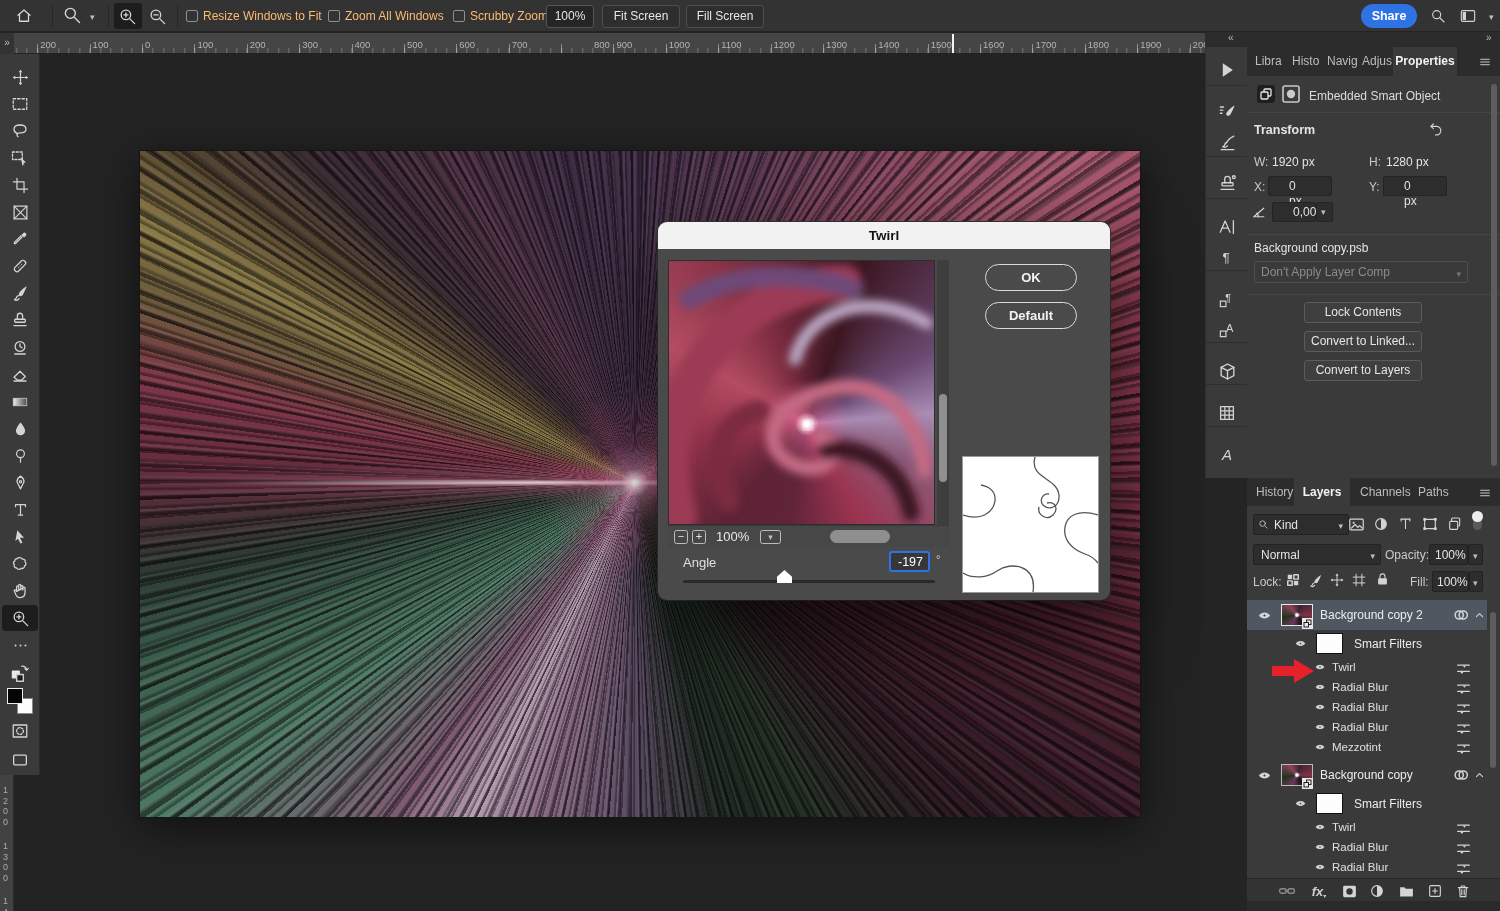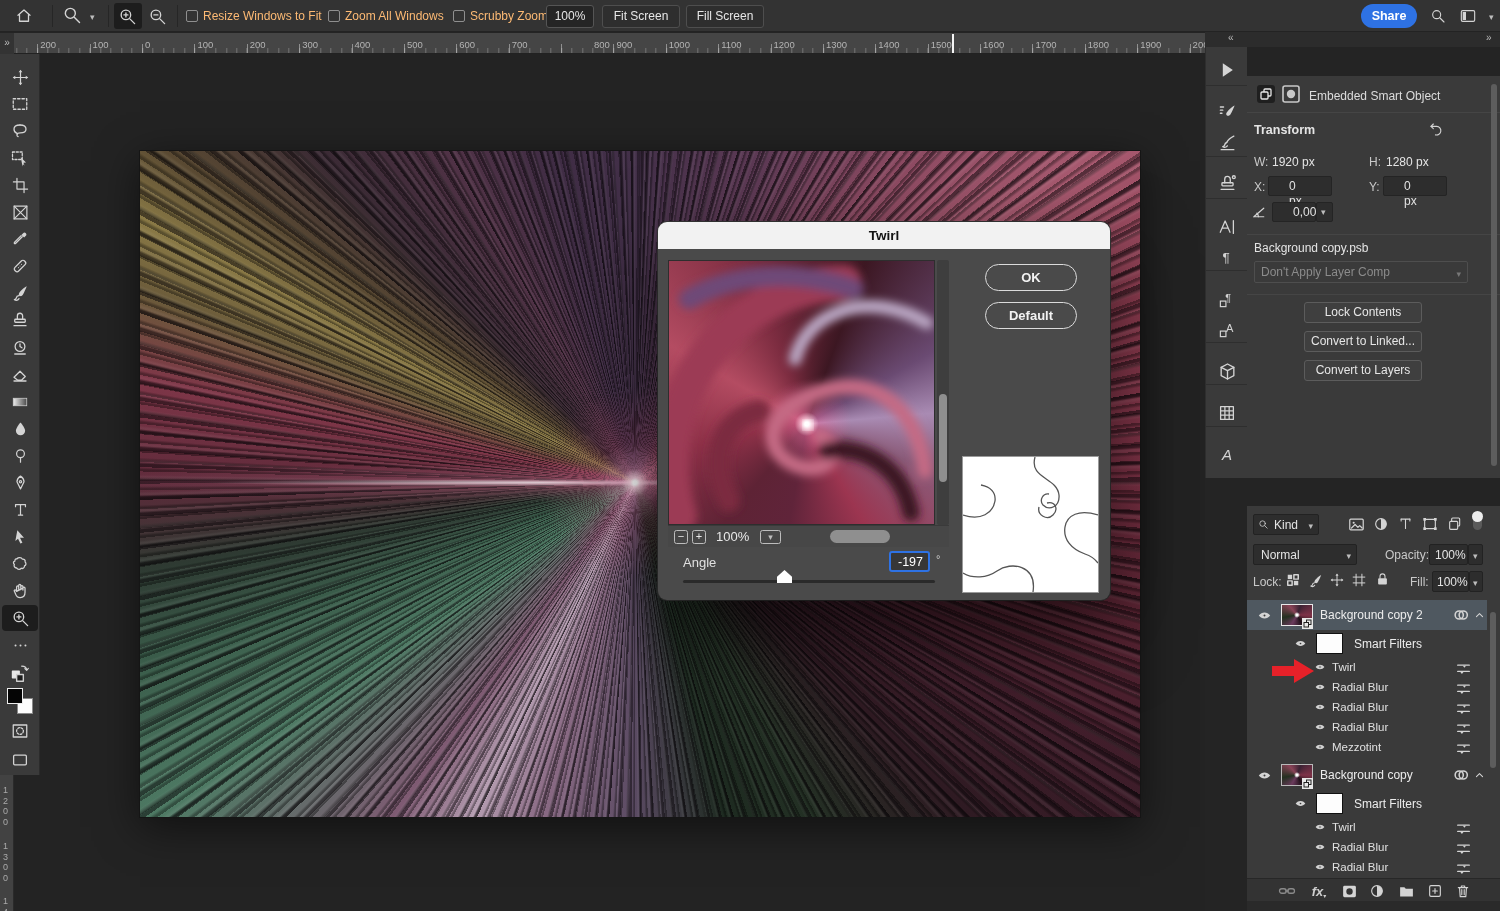--- a/index.html
+++ b/index.html
@@ -467,20 +467,32 @@
           <text x="5" y="18" font-size="19" font-style="italic" fill="#d4d4d4" font-family="DejaVu Serif">A</text>
         </svg>
       </div>
     </div>
 
   <div id="phead">
     <span class="abs" style="left:23px;top:2px">«</span>
     <span class="abs" style="left:281px;top:2px">»</span>
   </div>
 
+  <div class="tabbar" style="top:47px;height:29px">
+    <span class="tab" style="left:8px">Libra</span>
+    <span class="tab" style="left:45px">Histo</span>
+    <span class="tab" style="left:80px">Navig</span>
+    <span class="tab" style="left:115px">Adjus</span>
+    <span class="tabactive" style="left:146px;width:64px">Properties</span>
+    <span class="abs ic" style="left:231px;top:9px" id="i-menu1">
+        <svg width="14" height="12" viewBox="0 0 22 22" fill="none" stroke="#d4d4d4" stroke-width="1.7" stroke-linecap="round" stroke-linejoin="round" xmlns="http://www.w3.org/2000/svg">
+          <path d="M3 6h16M3 11h16M3 16h16"></path>
+        </svg>
+      </span>
+  </div>
 
   <div class="panel" style="top:76px;height:402px">
     <span class="abs ic" style="left:10px;top:9px" id="i-sobadge">
         <svg width="18" height="18" viewBox="0 0 18 18" xmlns="http://www.w3.org/2000/svg">
           <rect width="18" height="18" rx="3" fill="#1f1f1f"></rect>
           <rect x="7" y="4" width="7" height="7" rx="1" fill="none" stroke="#e8e8e8" stroke-width="1.3"></rect>
           <rect x="4" y="7" width="7" height="7" rx="1" fill="#1f1f1f" stroke="#e8e8e8" stroke-width="1.3"></rect>
         </svg>
       </span>
     <span class="abs ic" style="left:35px;top:9px" id="i-maskbadge">
@@ -526,23 +538,34 @@
       <span class="chev" style="position:absolute;right:6px;top:7px;color:#777">▾</span>
     </div>
     <div class="pdivider" style="top:218px"></div>
 
     <div class="pbtn" style="top:226px">Lock Contents</div>
     <div class="pbtn" style="top:255px">Convert to Linked...</div>
     <div class="pbtn" style="top:284px">Convert to Layers</div>
   </div>
   <div class="scrollthumb" style="left:1491px;top:84px;height:382px"></div>
 
+  <div class="tabbar" style="top:478px;height:28px">
+    <span class="tab" style="left:9px">History</span>
+    <span class="tabactive" style="left:47px;width:56px">Layers</span>
+    <span class="tab" style="left:113px">Channels</span>
+    <span class="tab" style="left:171px">Paths</span>
+    <span class="abs ic" style="left:231px;top:9px" id="i-menu2">
+        <svg width="14" height="12" viewBox="0 0 22 22" fill="none" stroke="#d4d4d4" stroke-width="1.7" stroke-linecap="round" stroke-linejoin="round" xmlns="http://www.w3.org/2000/svg">
+          <path d="M3 6h16M3 11h16M3 16h16"></path>
+        </svg>
+      </span>
+  </div>
 
   <div class="panel" style="top:506px;height:372px">
-    <div class="combo" style="left:6px;top:8px;width:66px;height:21px">
+    <div class="combo" style="left:6px;top:8px;width:96px;height:21px">
       <span class="abs ic" style="left:4px;top:4px" id="i-kindsearch">
           <svg width="11" height="11" viewBox="0 0 24 24" fill="none" stroke="#d4d4d4" stroke-width="1.7" stroke-linecap="round" stroke-linejoin="round" xmlns="http://www.w3.org/2000/svg">
             <circle cx="10" cy="10" r="6"></circle>
             <path d="M15 15l5 5"></path>
           </svg>
         </span>
       <span style="position:absolute;left:20px;top:3px">Kind</span>
       <span class="chev" style="position:absolute;right:5px;top:6px">▾</span>
     </div>
     <span class="abs ic" style="left:101px;top:10px" id="i-fimg">
@@ -576,21 +599,21 @@
     <span class="abs ic" style="left:200px;top:10px" id="i-fsmart">
         <svg width="16" height="16" viewBox="0 0 24 24" fill="none" stroke="#d4d4d4" stroke-width="1.7" stroke-linecap="round" stroke-linejoin="round" xmlns="http://www.w3.org/2000/svg">
           <rect x="7" y="3" width="12" height="12" rx="1.5"></rect>
           <rect x="4" y="8" width="12" height="12" rx="1.5" fill="#3a3a3a"></rect>
         </svg>
       </span>
     <span class="abs" style="left:226px;top:8px;width:9px;height:16px;background:#5a5a5a;border-radius:5px">
         <span style="position:absolute;left:-1px;top:-3px;width:11px;height:11px;background:#ededed;border-radius:50%"></span>
       </span>
 
-    <div class="combo" style="left:6px;top:38px;width:104px;height:21px">
+    <div class="combo" style="left:6px;top:38px;width:128px;height:21px">
       <span style="position:absolute;left:7px;top:3px">Normal</span>
       <span class="chev" style="position:absolute;right:5px;top:6px">▾</span>
     </div>
     <span class="plab" style="left:138px;top:42px">Opacity:</span>
     <div class="combo" style="left:182px;top:38px;width:39px;height:21px">
         <span style="position:absolute;left:5px;top:3px">100%</span>
       </div>
     <div class="combo" style="left:221px;top:38px;width:15px;height:21px">
         <span class="chev" style="position:absolute;left:4px;top:6px">▾</span>
       </div>

